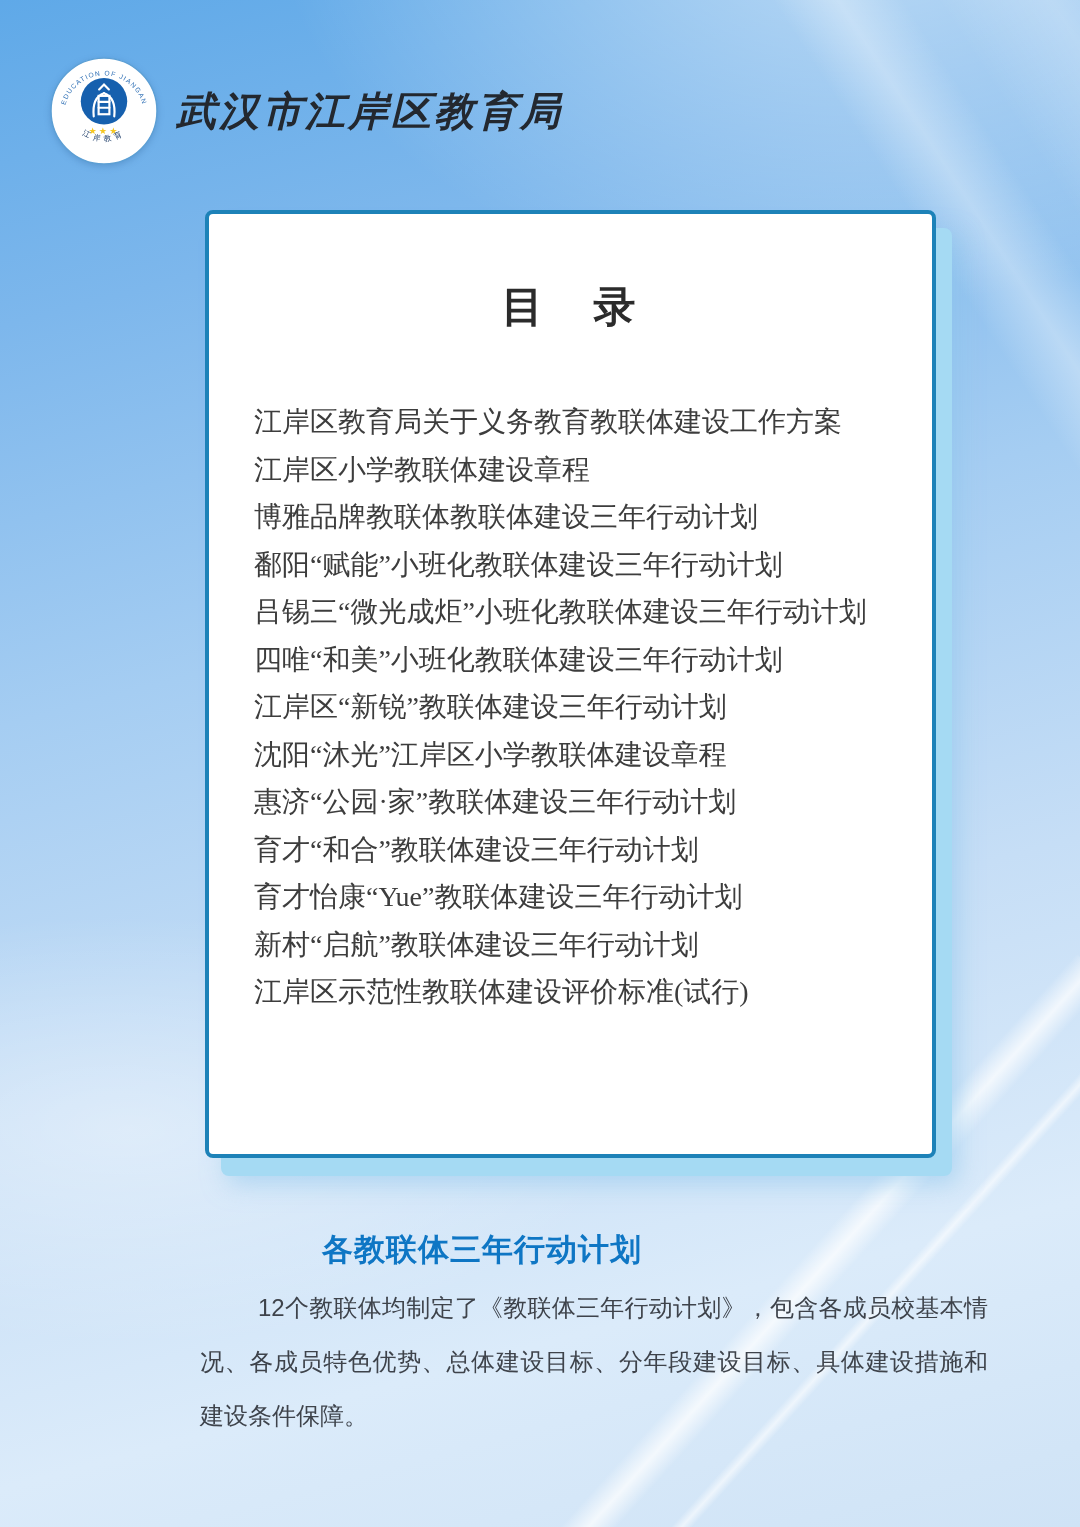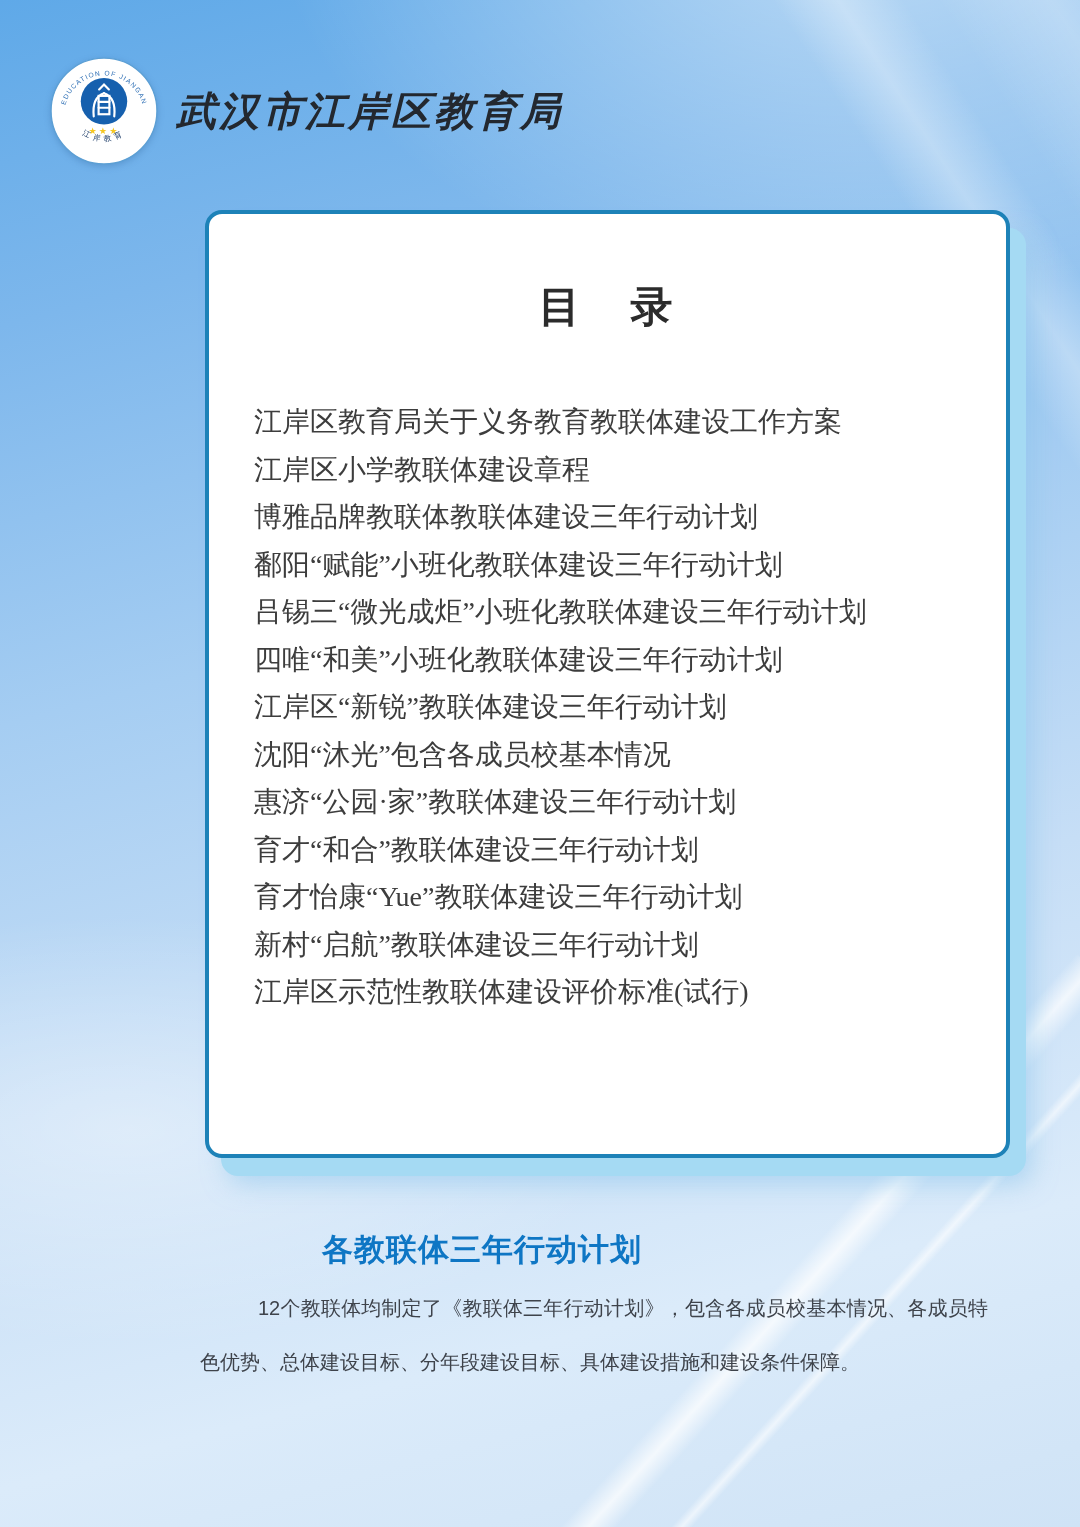--- a/index.html
+++ b/index.html
@@ -17,30 +17,30 @@
   .ray-3 { left:965px; top:-200px; width:70px;  height:950px;  transform:rotate(-33deg); opacity:.8; }
   .streak { position:absolute; pointer-events:none; background:linear-gradient(90deg, rgba(255,255,255,0) 0%, rgba(255,255,255,0.85) 50%, rgba(255,255,255,0) 100%); }
   .streak-1 { left:790px; top:860px; width:42px; height:840px; transform:rotate(42deg); opacity:.85; }
   .streak-2 { left:905px; top:820px; width:16px; height:900px; transform:rotate(42deg); opacity:.7; }
 
   .header { position:absolute; left:50px; top:57px; display:flex; align-items:center; gap:18px; }
   .logo { width:108px; height:108px; flex:0 0 auto; filter:drop-shadow(0 2px 3px rgba(30,80,140,0.25)); }
   .bureau-title { margin:0; font-size:40px; font-weight:bold; color:#23282f; letter-spacing:3px; line-height:1;font-style:italic; }
 
   .toc-card {
-    position:absolute; left:205px; top:210px; width:805px; height:948px; box-sizing:border-box;
-    background:#ffffff; border:4px solid #1d82b8; border-radius:17px;
+    position:absolute; left:205px; top:210px; width:731px; height:948px; box-sizing:border-box;
+    background:#ffffff; border:4px solid #1d82b8; border-radius:8px;
     box-shadow:16px 18px 0 0 #a5daf3, 22px 26px 24px rgba(140,196,235,0.55);
   }
   .toc-title { text-align:center; margin:72px 0 0; font-size:42px; line-height:1; font-weight:bold; color:#2b2b2b; letter-spacing:4px; }
   .toc-list { list-style:none; margin:70px 0 0; padding:0 26px 0 45px; }
   .toc-list li { font-family:"Liberation Serif", serif; font-size:28px; line-height:47.5px; color:#3d3d3d; white-space:nowrap; }
 
   .section-heading { position:absolute; top:1229px; left:0; width:964px; margin:0; text-align:center; font-size:31px; font-weight:bold; color:#0e76c4; letter-spacing:1px; }
-  .section-paragraph { position:absolute; left:200px; top:1281px; width:788px; margin:0; font-size:20px; line-height:54px; color:#3e434b; text-align:justify; text-indent:58px; }
+  .section-paragraph { position:absolute; left:200px; top:1281px; width:788px; margin:0; font-size:24px; line-height:54px; color:#3e434b; text-align:justify; text-indent:58px; }
 </style>
 </head>
 <body>
 
 <div class="page">
   <div class="glow-top"></div>
   <div class="glow-bottom"></div>
   <div class="ray ray-1"></div>
   <div class="ray ray-2"></div>
   <div class="ray ray-3"></div>
@@ -77,21 +77,21 @@
   <section class="toc-card">
     <h2 class="toc-title">目　录</h2>
     <ul class="toc-list" id="toc-list">
         <li>江岸区教育局关于义务教育教联体建设工作方案</li>
         <li>江岸区小学教联体建设章程</li>
         <li>博雅品牌教联体教联体建设三年行动计划</li>
         <li>鄱阳“赋能”小班化教联体建设三年行动计划</li>
         <li>吕锡三“微光成炬”小班化教联体建设三年行动计划</li>
         <li>四唯“和美”小班化教联体建设三年行动计划</li>
         <li>江岸区“新锐”教联体建设三年行动计划</li>
-        <li>沈阳“沐光”包含各成员校基本情况</li>
+        <li>沈阳“沐光”江岸区小学教联体建设章程</li>
         <li>惠济“公园·家”教联体建设三年行动计划</li>
         <li>育才“和合”教联体建设三年行动计划</li>
         <li>育才怡康“Yue”教联体建设三年行动计划</li>
         <li>新村“启航”教联体建设三年行动计划</li>
         <li>江岸区示范性教联体建设评价标准(试行)</li>
       </ul>
   </section>
 
   <h3 class="section-heading">各教联体三年行动计划</h3>
   <p class="section-paragraph">12个教联体均制定了《教联体三年行动计划》，包含各成员校基本情况、各成员特色优势、总体建设目标、分年段建设目标、具体建设措施和建设条件保障。</p>

